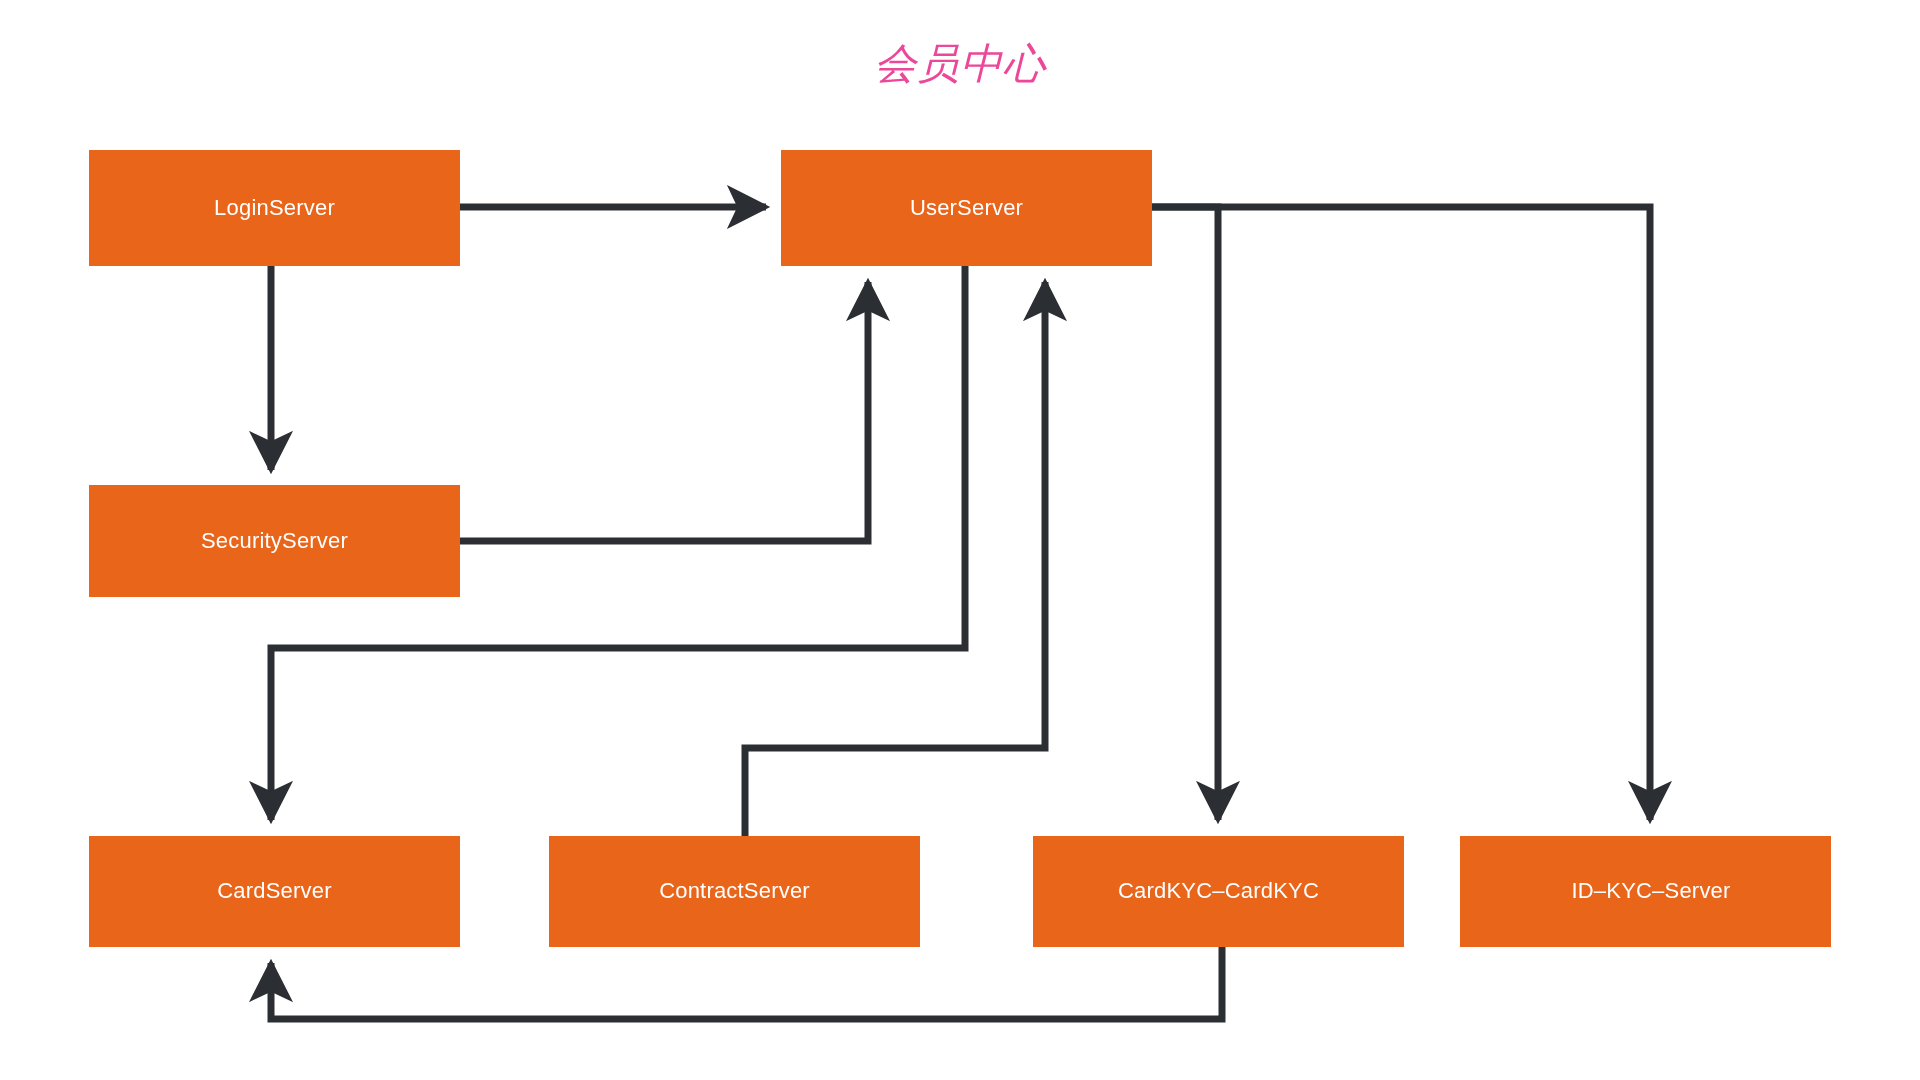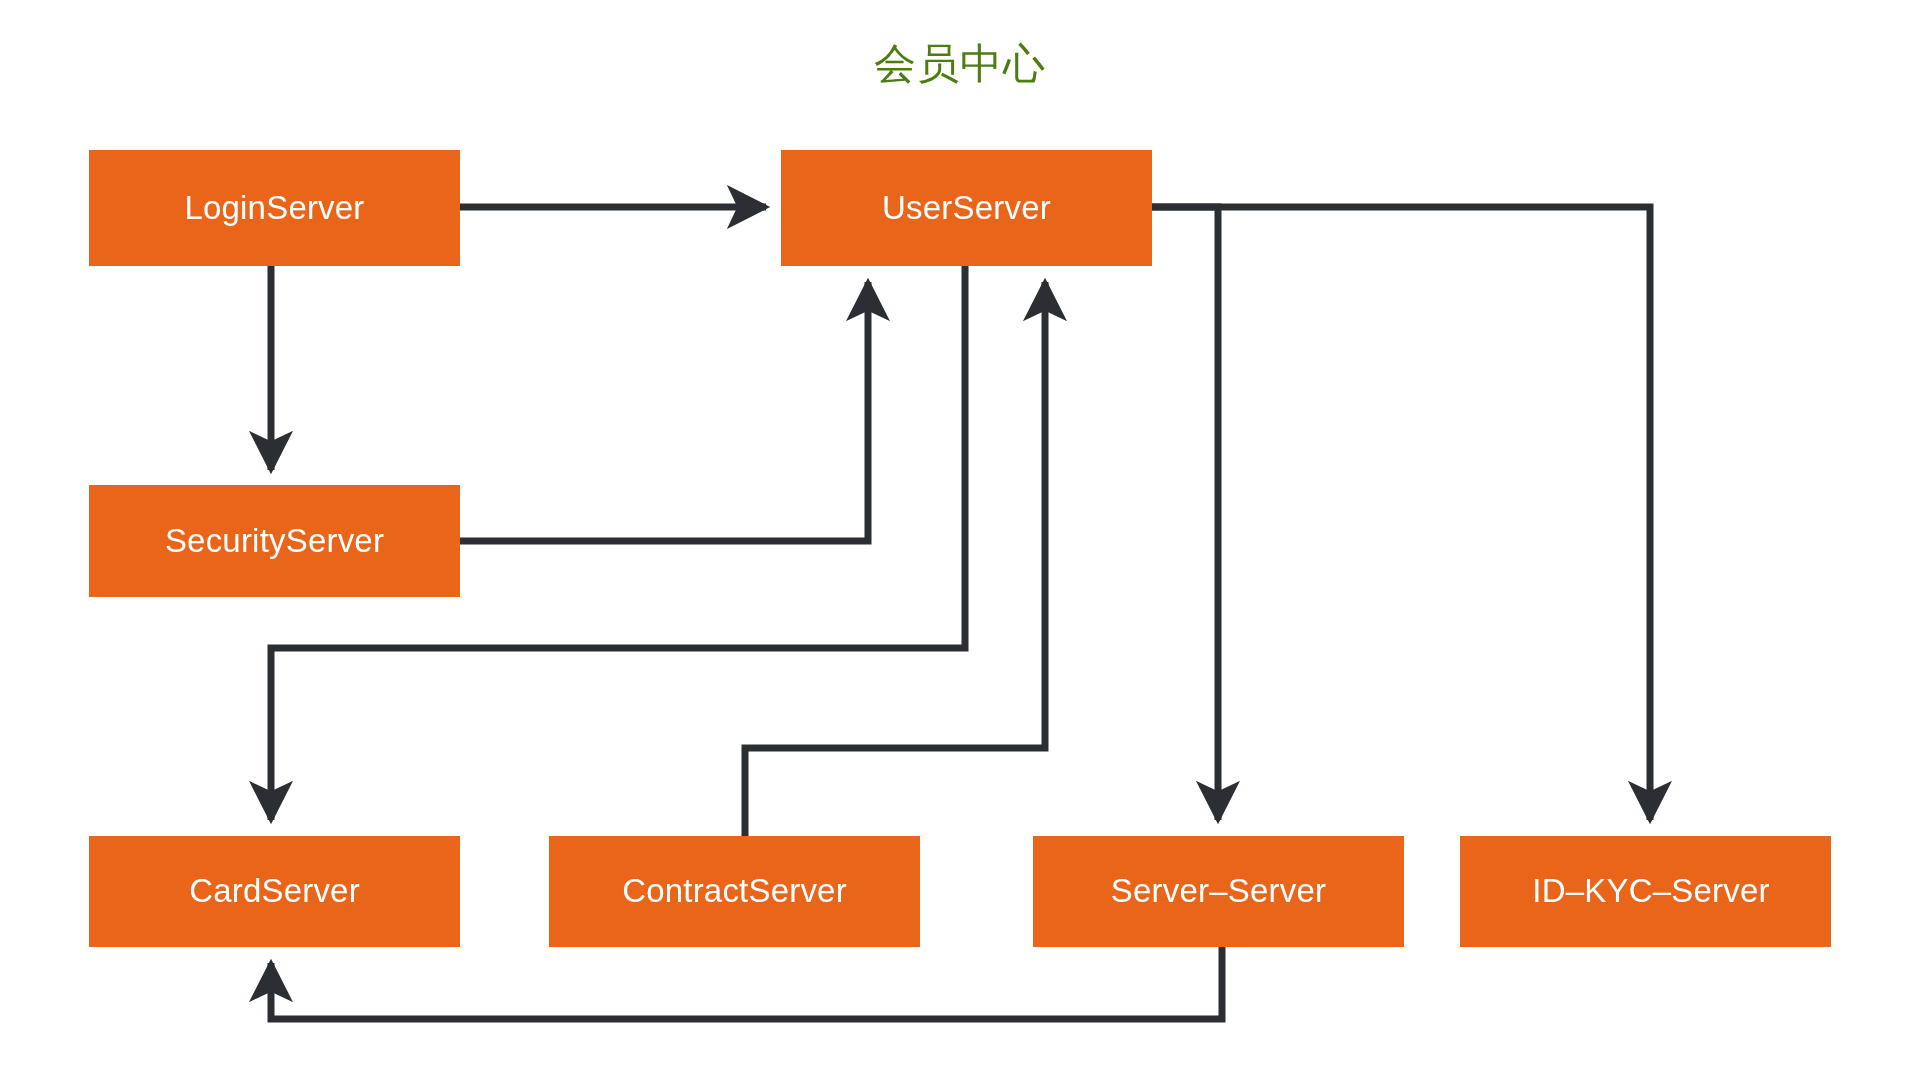--- a/index.html
+++ b/index.html
@@ -28,33 +28,34 @@
     pointer-events: none;
   }
   .diagram-title {
     position: absolute;
     left: 0;
     top: 38px;
     width: 1920px;
     text-align: center;
     font-size: 42px;
     line-height: 52px;
-    color: #4d7c0f;
+    color: #ec4899;
     letter-spacing: 1px;
     font-weight: 400;
     font-family: "DejaVu Sans", "Liberation Sans", sans-serif;
+    font-style: italic;
   }
   .node {
     position: absolute;
     background: #e8651a;
     color: #ffffff;
     display: flex;
     align-items: center;
     justify-content: center;
-    font-size: 33px;
+    font-size: 22px;
     line-height: 1.1;
     letter-spacing: 0.2px;
     font-weight: 400;
     box-sizing: border-box;
     white-space: nowrap;
   }
   .node-label {
     display: block;
   }
 </style>
@@ -106,20 +107,20 @@
 
   <div class="node" style="left:89px; top:836px; width:371px; height:111px;">
     <span class="node-label">CardServer</span>
   </div>
 
   <div class="node" style="left:549px; top:836px; width:371px; height:111px;">
     <span class="node-label">ContractServer</span>
   </div>
 
   <div class="node" style="left:1033px; top:836px; width:371px; height:111px;">
-    <span class="node-label">Server–Server</span>
+    <span class="node-label">CardKYC–CardKYC</span>
   </div>
 
   <div class="node" style="left:1460px; top:836px; width:371px; height:111px;padding-left:11px;">
     <span class="node-label">ID–KYC–Server</span>
   </div>
 
 </div>
 
 </body></html>

